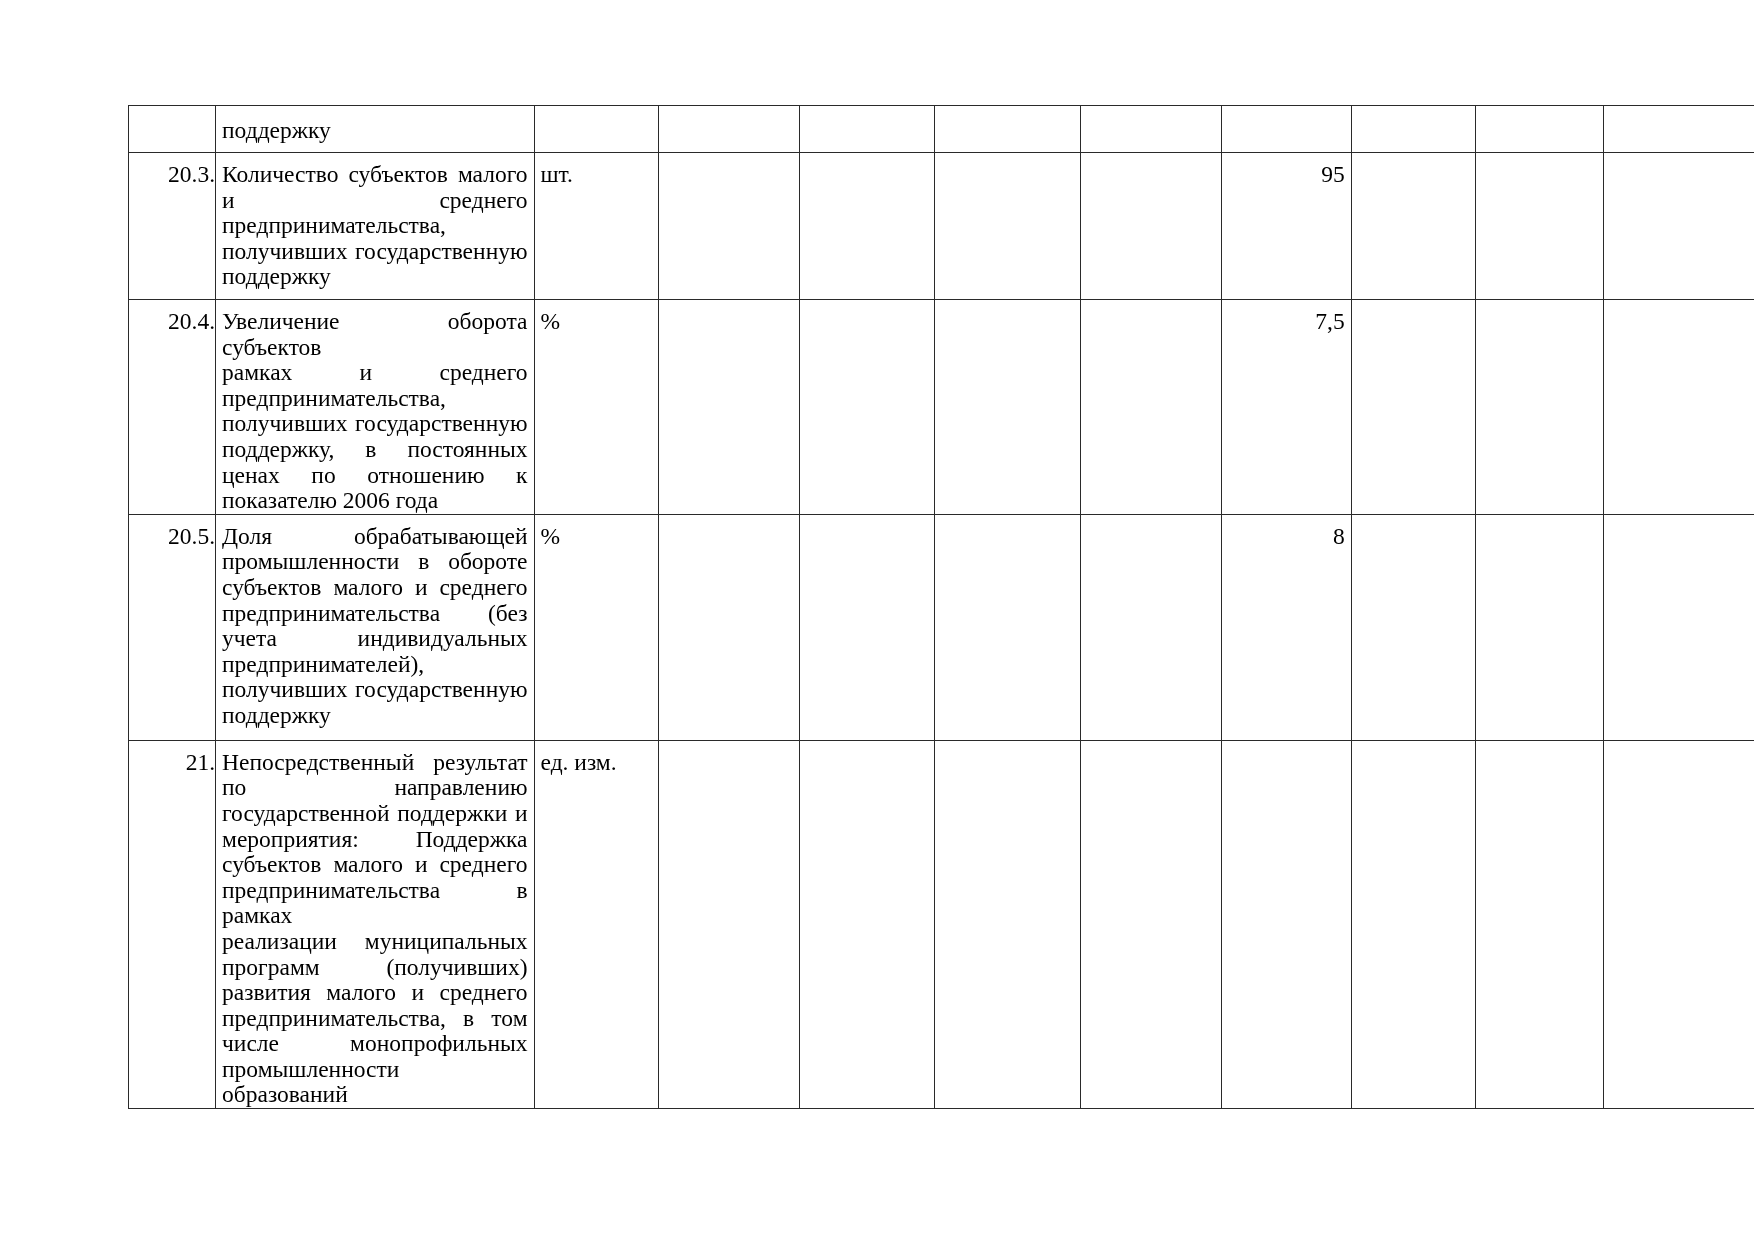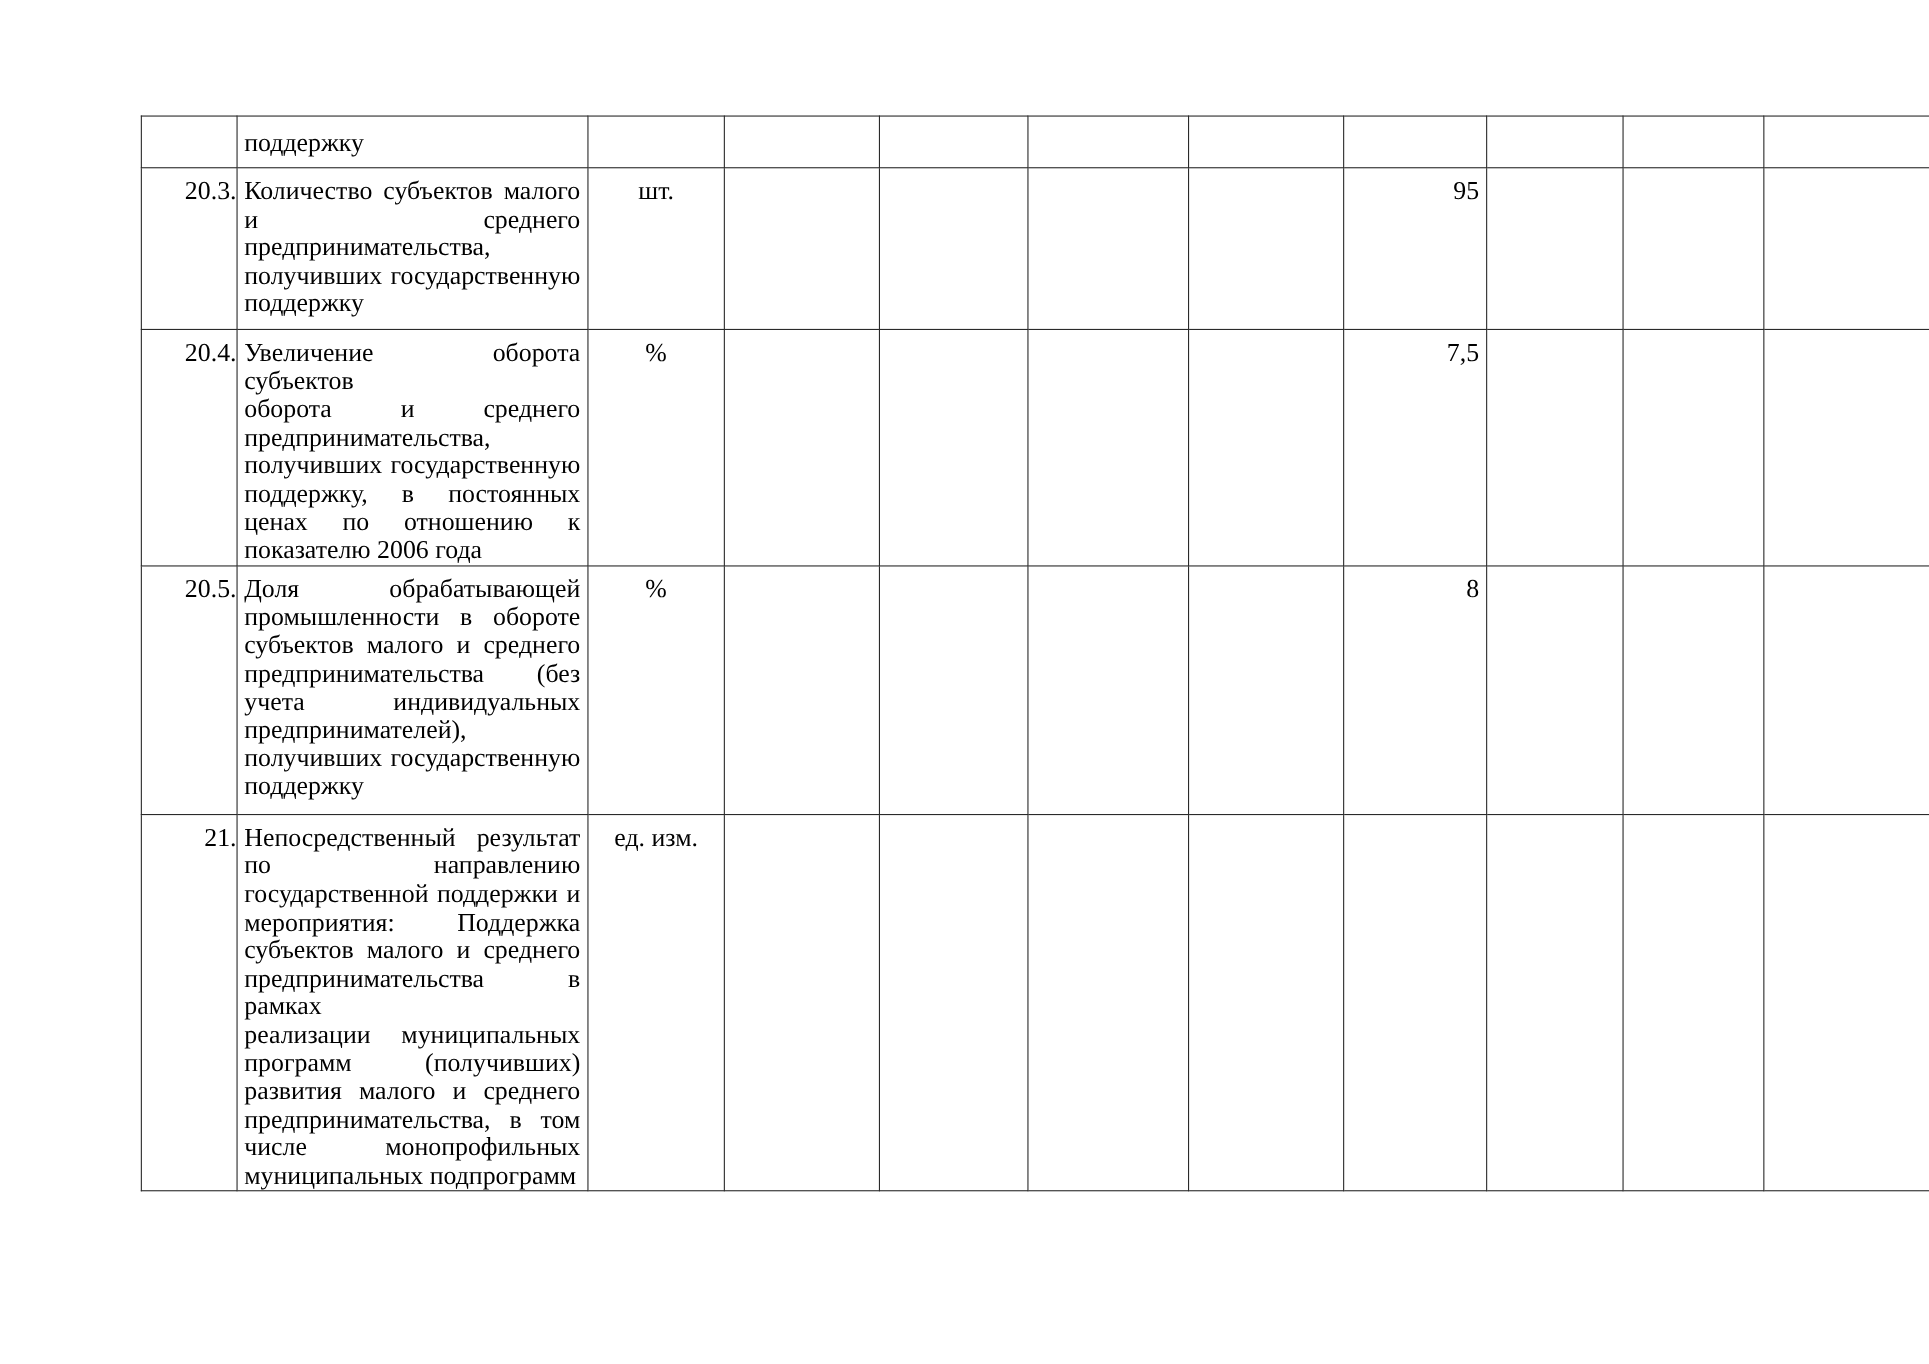--- a/index.html
+++ b/index.html
@@ -48,21 +48,21 @@
     td.desc .cell-inner {
       text-align: justify;
       text-align-last: left;
       padding-left: 6px;
       padding-right: 6px;
     }
     td.desc.first .cell-inner {
       padding-top: 12px;
     }
     td.unit .cell-inner {
-      text-align: center;
+      text-align: left;
     }
     td.val .cell-inner {
       text-align: right;
     }
     .desc-line {
       display: block;
       text-align: justify;
       text-align-last: justify;
     }
     .desc-line.last {
@@ -166,21 +166,21 @@
             <div class="cell-inner"></div>
           </td>
         </tr>
         <tr style="height: 200px;">
           <td class="num">
             <div class="cell-inner">20.4.</div>
           </td>
           <td class="desc">
             <div class="cell-inner">
               <span class="desc-line">Увеличение оборота субъектов</span>
-              <span class="desc-line">оборота и среднего</span>
+              <span class="desc-line">рамках и среднего</span>
               <span class="desc-line">предпринимательства,</span>
               <span class="desc-line">получивших государственную</span>
               <span class="desc-line">поддержку, в постоянных</span>
               <span class="desc-line">ценах по отношению к</span>
               <span class="desc-line last">показателю 2006 года</span>
             </div>
           </td>
           <td class="unit">
             <div class="cell-inner">%</div>
           </td>
@@ -263,21 +263,21 @@
               <span class="desc-line">по направлению</span>
               <span class="desc-line">государственной поддержки и</span>
               <span class="desc-line">мероприятия: Поддержка</span>
               <span class="desc-line">субъектов малого и среднего</span>
               <span class="desc-line">предпринимательства в рамках</span>
               <span class="desc-line">реализации муниципальных</span>
               <span class="desc-line">программ (получивших)</span>
               <span class="desc-line">развития малого и среднего</span>
               <span class="desc-line">предпринимательства, в том</span>
               <span class="desc-line">числе монопрофильных</span>
-              <span class="desc-line last">муниципальных подпрограмм</span>
+              <span class="desc-line last">промышленности образований</span>
             </div>
           </td>
           <td class="unit">
             <div class="cell-inner">ед. изм.</div>
           </td>
           <td class="empty">
             <div class="cell-inner"></div>
           </td>
           <td class="empty">
             <div class="cell-inner"></div>

